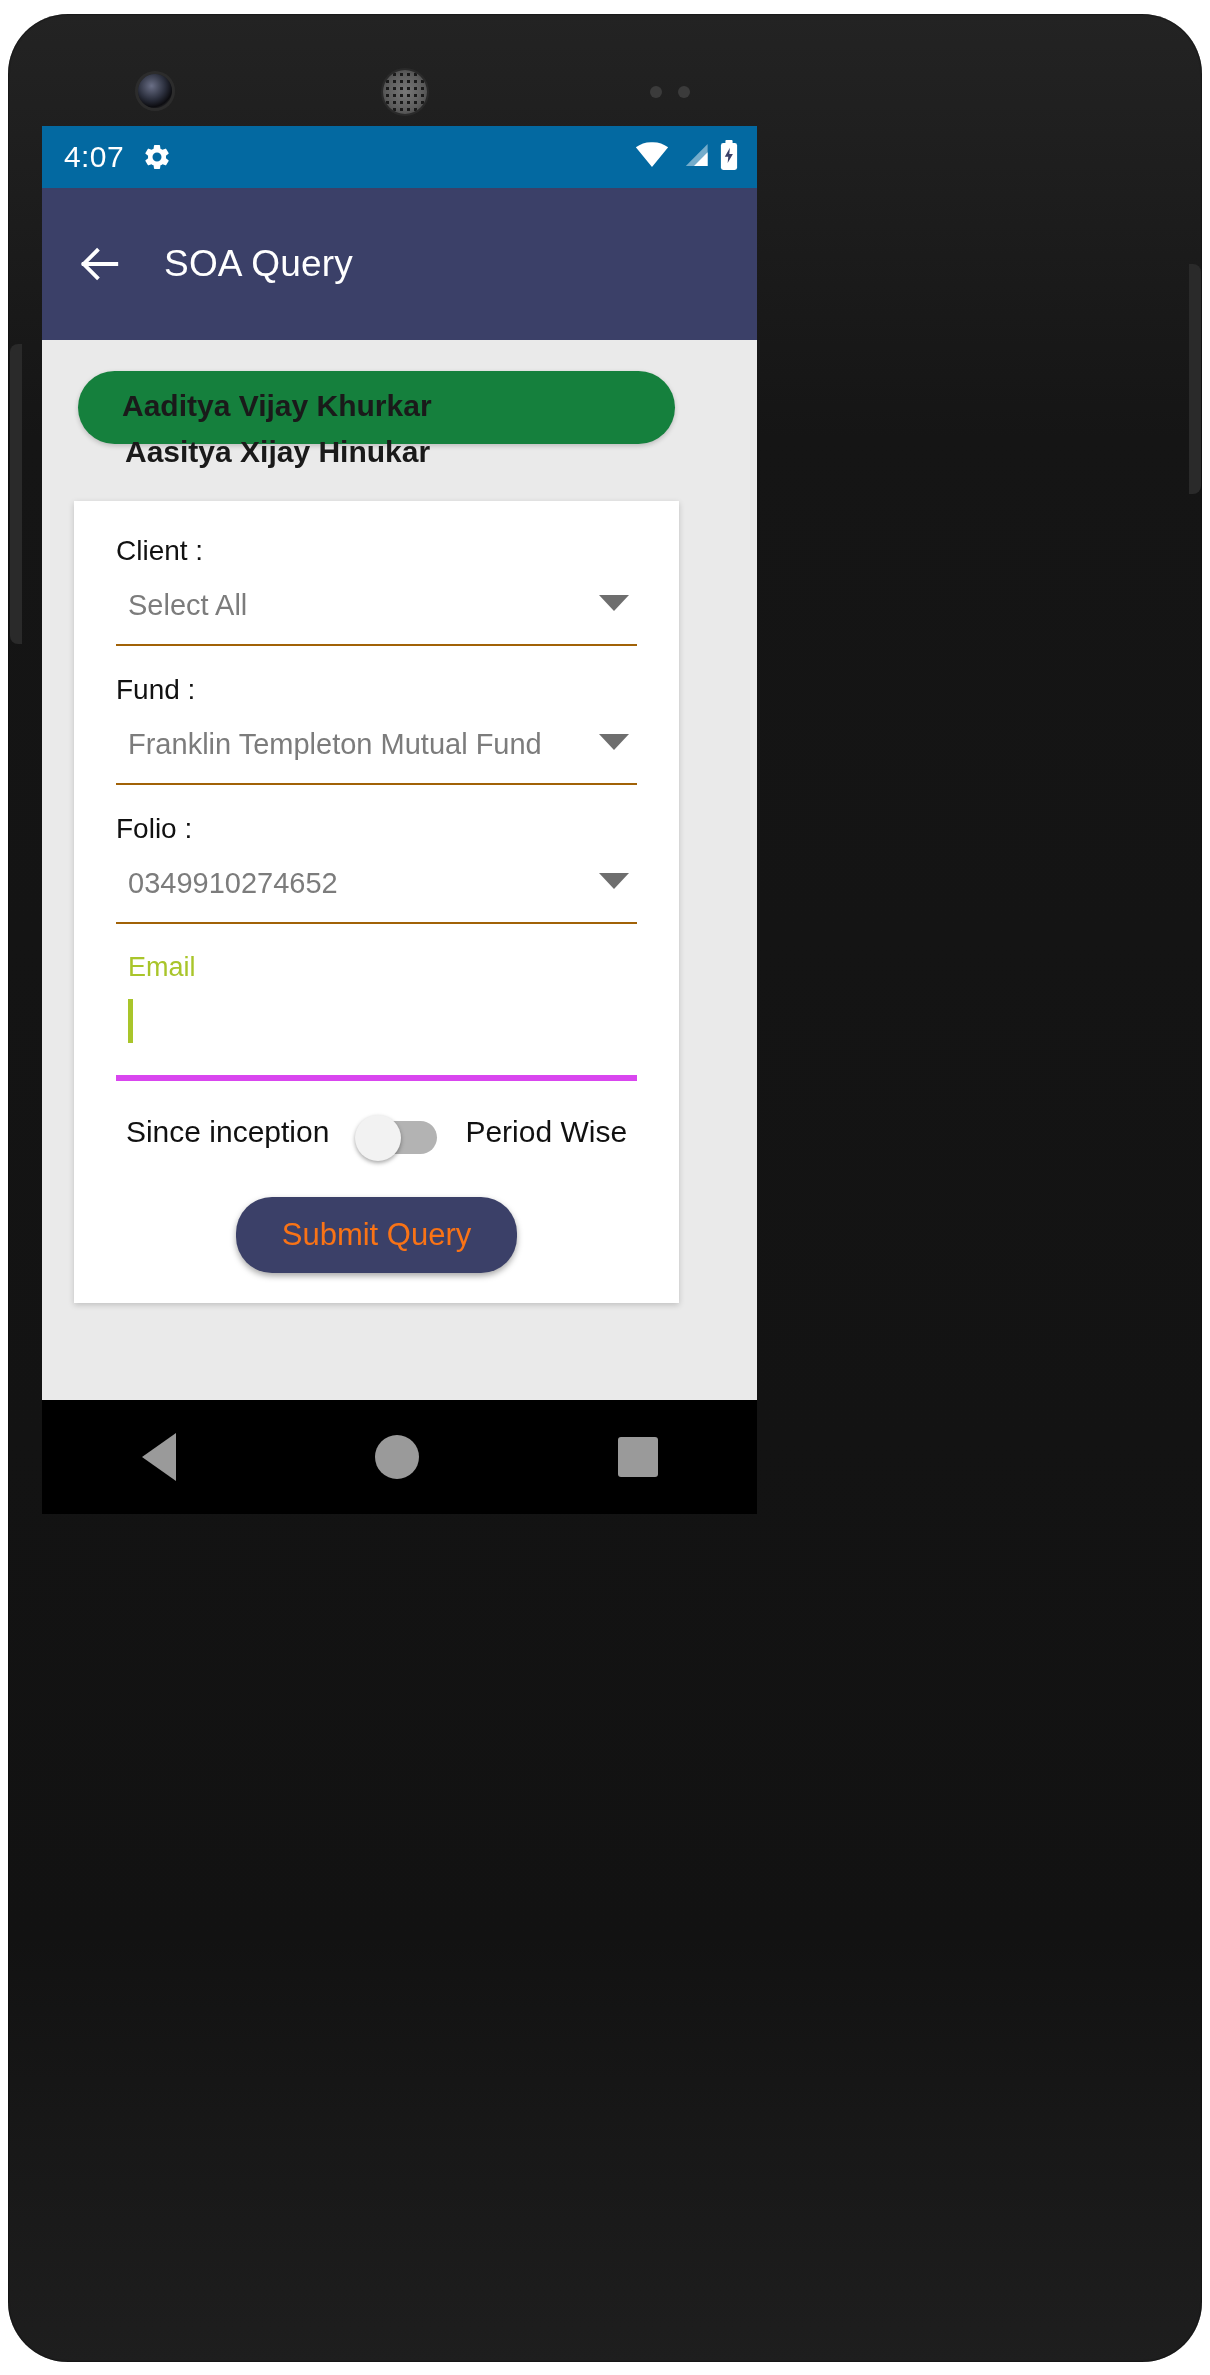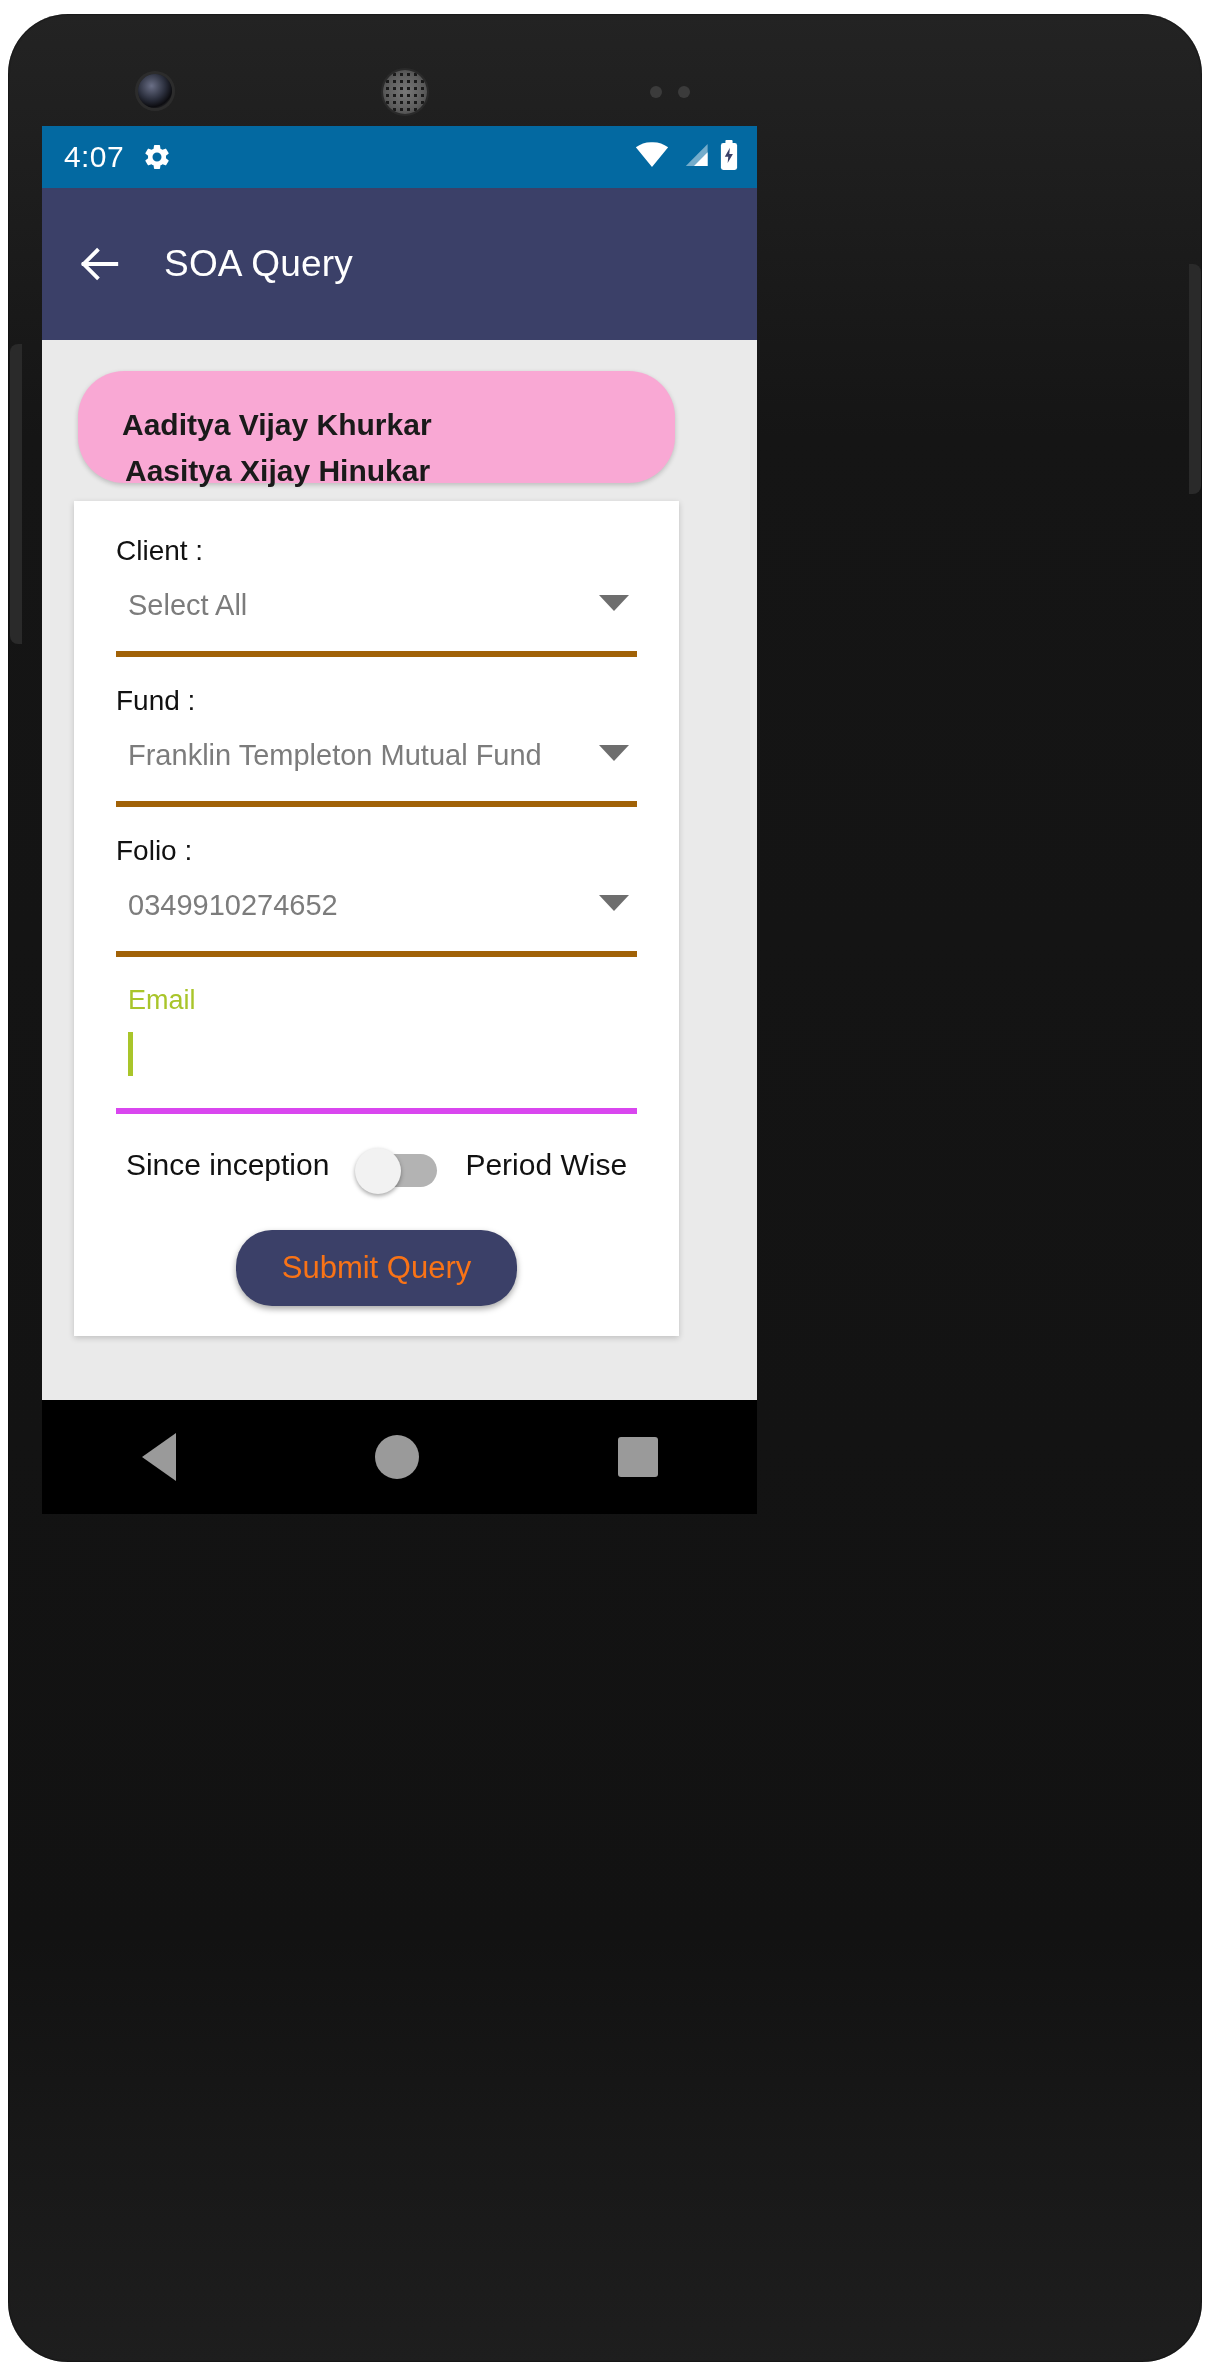--- a/index.html
+++ b/index.html
@@ -162,22 +162,22 @@
     height: calc(100% - 214px);
     padding: 0 0 0 0;
   }
 
   
   .name-pill {
     position: absolute;
     left: 36px;
     top: 31px;
     width: 597px;
-    height: 112px;
-    background: #f9a8d4;
+    height: 73px;
+    background: #15803d;
     border-radius: 46px;
     box-shadow: 0 2px 5px rgba(0,0,0,0.20);
     display: flex;
     align-items: center;
     padding-left: 44px;
     box-sizing: border-box;
   }
   .name-stack {
     position: relative;
     height: 38px;
@@ -208,22 +208,22 @@
 
   .field-label {
     font-size: 28px;
     color: #111111;
     margin-bottom: 22px;
   }
   .select-row {
     position: relative;
     display: flex;
     align-items: center;
-    padding-bottom: 29px;
-    border-bottom: 6px solid #a16207;
+    padding-bottom: 22px;
+    border-bottom: 2px solid #a16207;
     margin-bottom: 28px;
   }
   .select-value {
     font-size: 29px;
     color: #7c7c7c;
     padding-left: 12px;
   }
   .caret {
     position: absolute;
     right: 8px;

